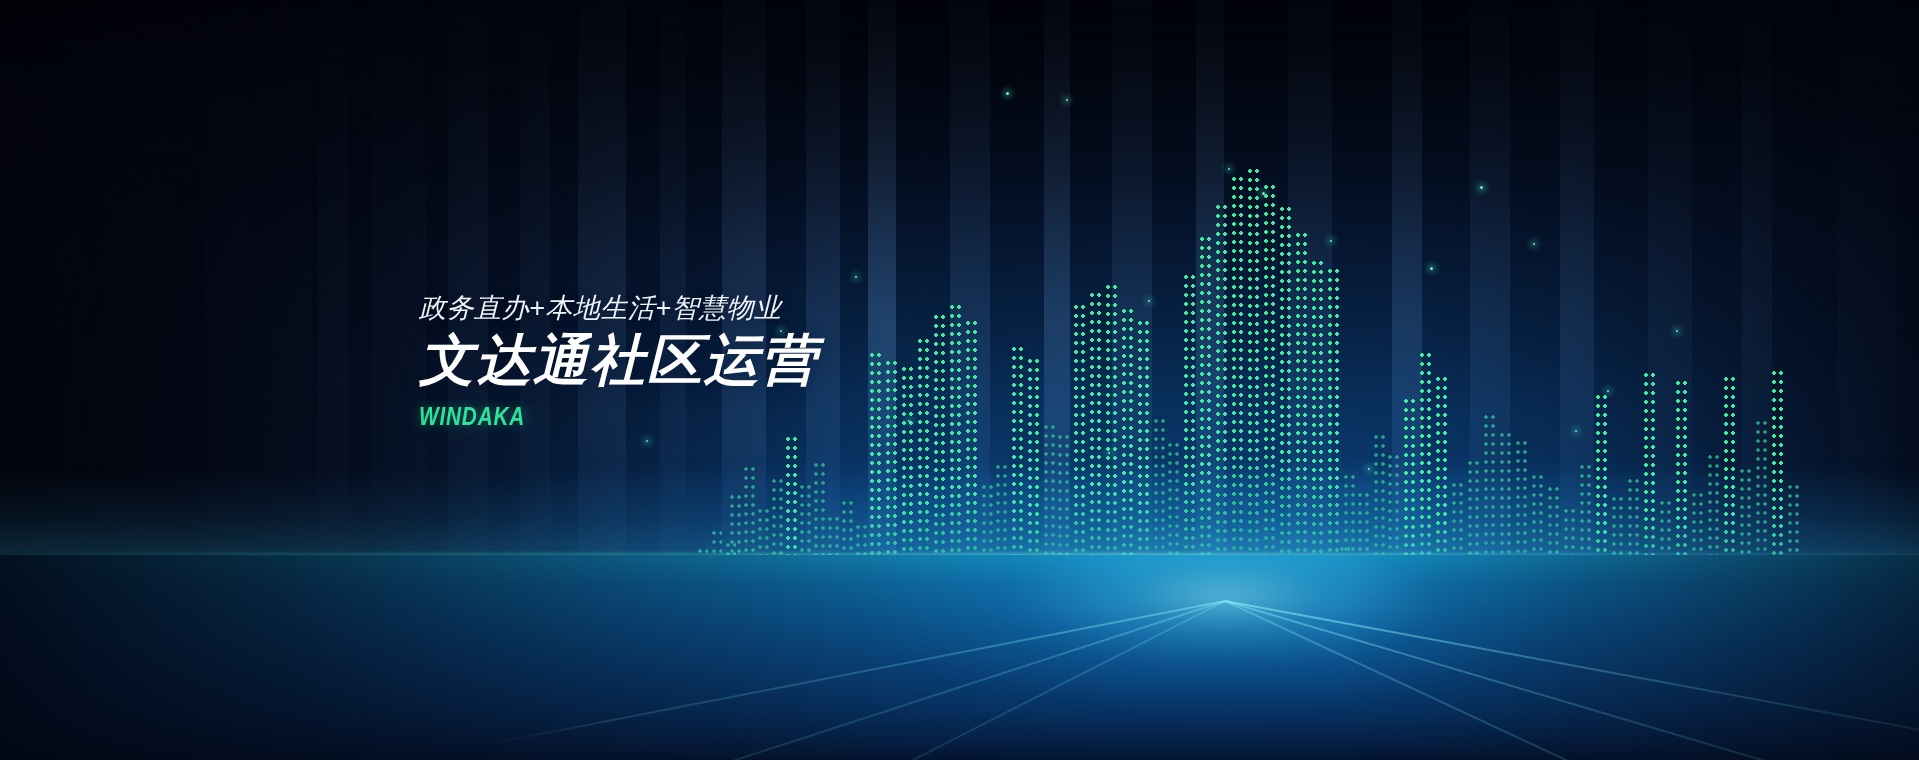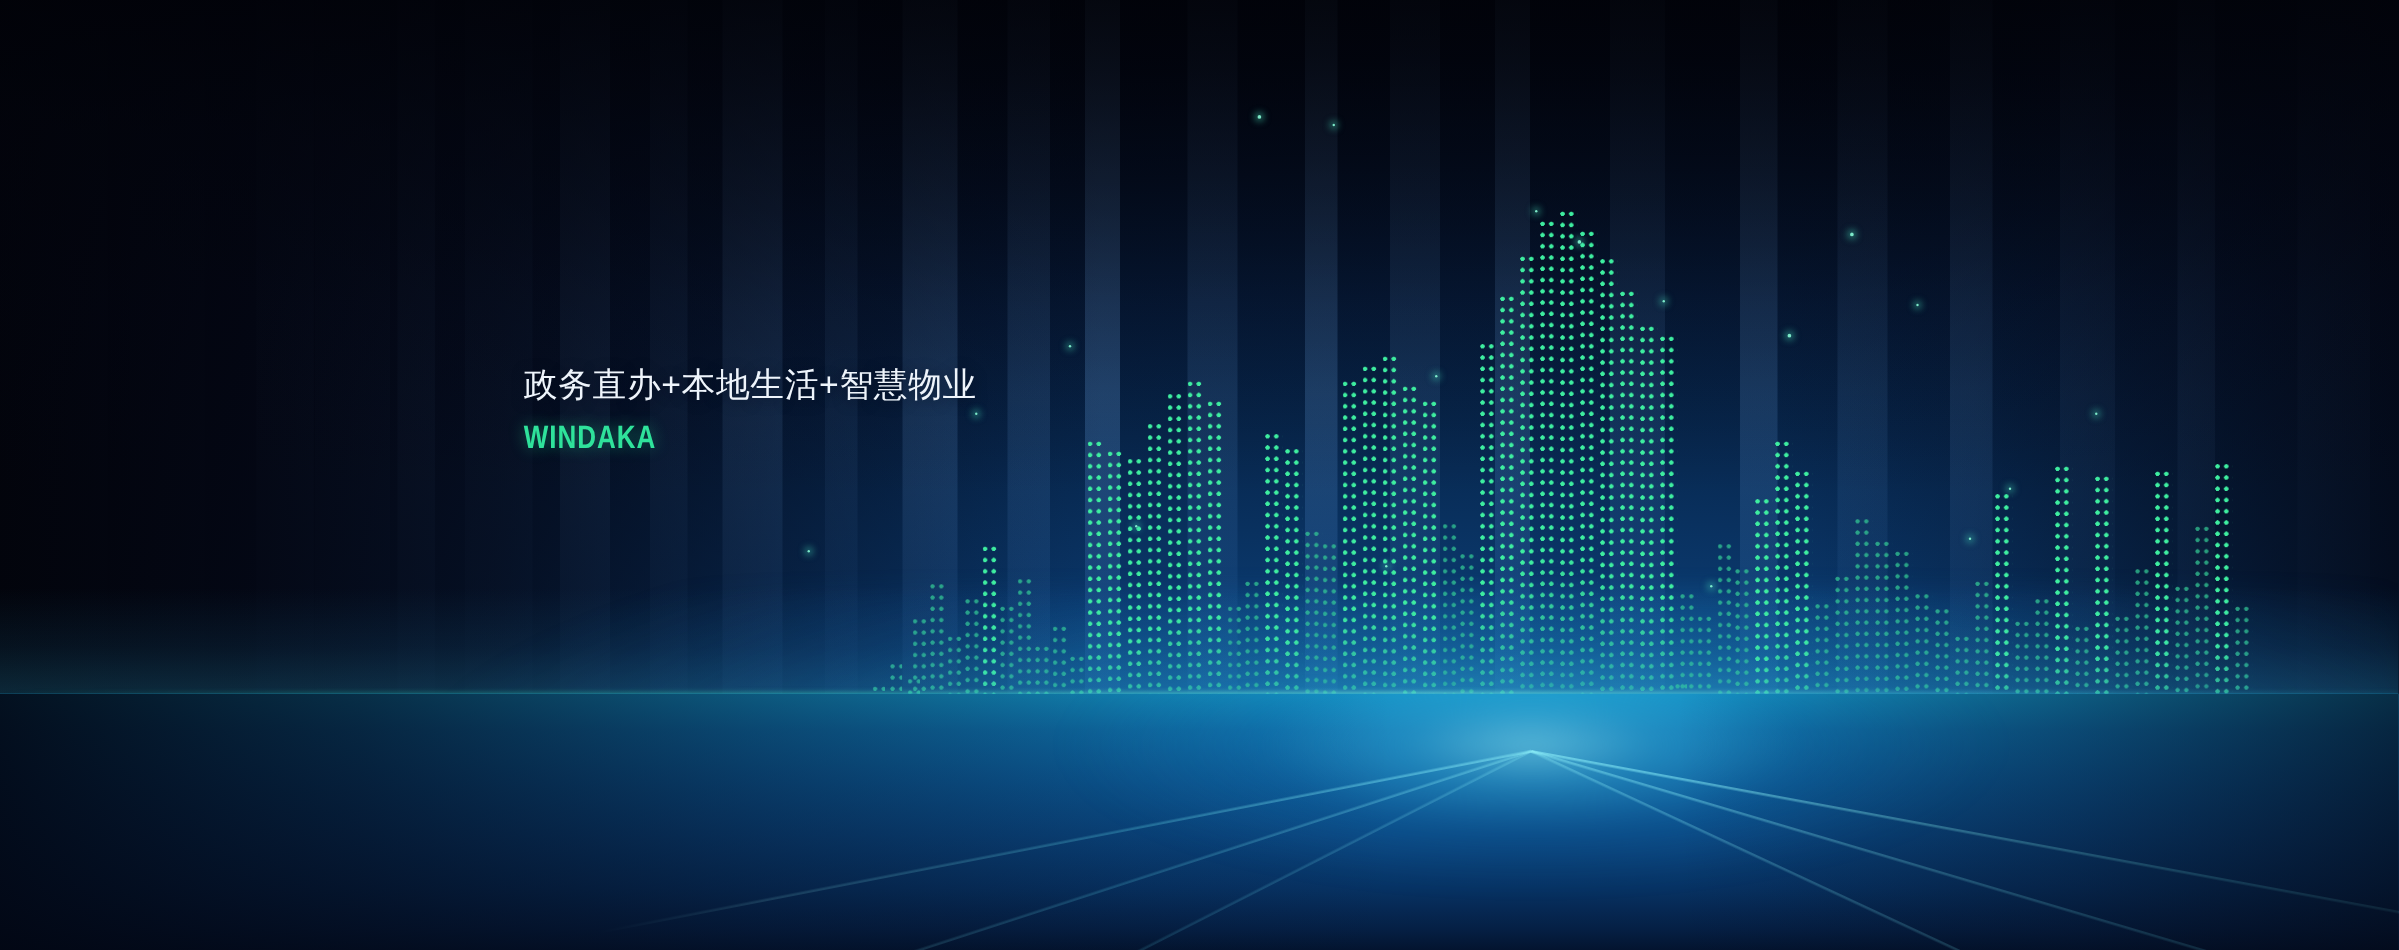--- a/index.html
+++ b/index.html
@@ -10,20 +10,21 @@
   }
   * { box-sizing: border-box; }
 
   .stage {
     position: relative;
     width: 1919px;
     height: 760px;
     overflow: hidden;
     background: #04070f;
     font-family: "Liberation Sans", "DejaVu Sans", sans-serif;
+    font-style: italic;
   }
 
   
   .sky-base {
     position: absolute;
     inset: 0;
     background:
       radial-gradient(130% 95% at 64% 90%, #1461a8 0%, #0d4a86 16%, #0a3668 32%, #07264c 48%, #061a38 62%, #040f24 76%, #020715 88%, #01040c 100%);
   }
   .sky-left-dark {
@@ -405,16 +406,17 @@
         <div class="road-line" style="top: 45px; width: 740px; opacity: 0.22; transform: rotate(153deg);"></div>
       </div>
     <div class="ground-left-fade"></div>
     <div class="ground-right-fade"></div>
   </div>
 
   <div id="zone-labels"></div>
 
   <div class="copy">
     <div class="subtitle">政务直办+本地生活+智慧物业</div>
+    <div class="headline">文达通社区运营</div>
     <div class="brand">WINDAKA</div>
   </div>
 
 </div>
 
 </body></html>

